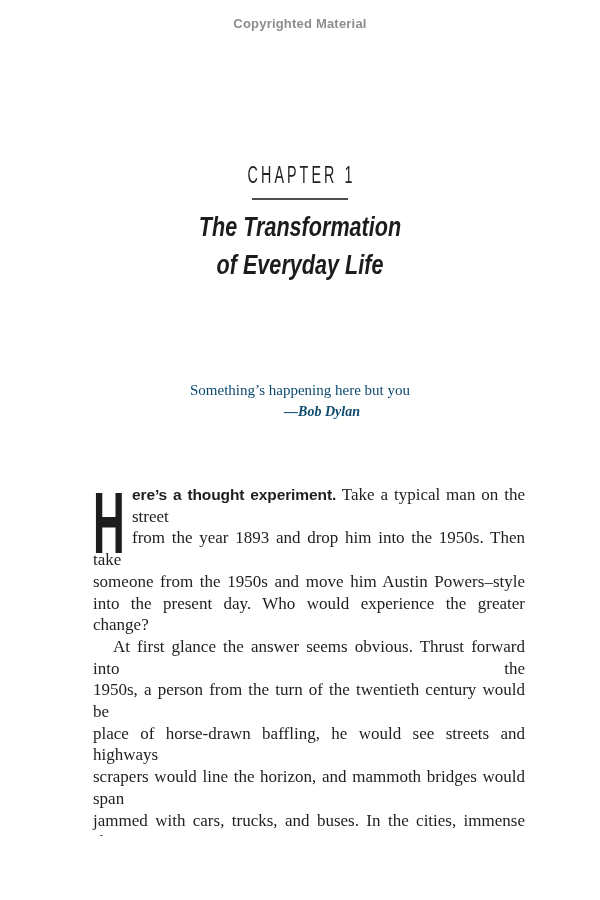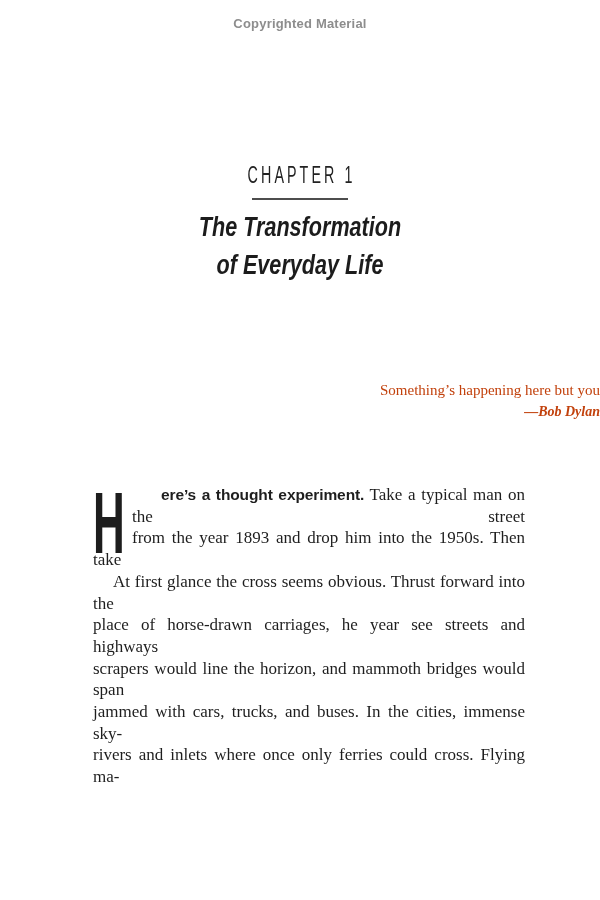--- a/index.html
+++ b/index.html
@@ -50,24 +50,24 @@
     font-size: 27px;
     line-height: 38px;
     color: #1c1c1c;
     transform: scaleX(0.80);
     transform-origin: 50% 0;
     white-space: nowrap;
   }
 
   .epigraph {
     position: absolute; top: 379px; left: 0; width: 100%;
-    text-align: right;
+    text-align: center;
     font-size: 15px;
     line-height: 22px;
-    color: #c2410c;
+    color: #0c4a6e;
   }
   .epi-attr {
     font-style: italic;
     font-weight: bold;
     font-size: 14px;
     padding-left: 44px;
   }
 
   .body-text {
     position: absolute; top: 484px; left: 93px; width: 432px;
@@ -92,21 +92,20 @@
     color: #1d1d1d;
     transform: scaleX(0.5);
     transform-origin: 0 0;
     overflow: visible;
   }
   .leadin {
     font-family: "Liberation Sans", sans-serif;
     font-weight: bold;
     font-size: 15.5px;
     letter-spacing: -0.1px;
-    margin-left: 29px;
   }
   .page-number {
     position: absolute; top: 834px; left: 0; width: 100%;
     text-align: center;
     font-family: "Liberation Sans", sans-serif;
     font-size: 14px;
     color: #222222;
   }
 </style>
 </head>
@@ -128,24 +127,27 @@
   <div class="epigraph">
     <div class="epi-line">Something’s happening here but you</div>
     <div class="epi-attr">—Bob Dylan</div>
   </div>
 
   <div class="body-text">
       <div class="para">
         <span class="dropcap">H</span>
         <div class="bline"><span class="leadin">ere’s a thought experiment.</span> Take a typical man on the street</div>
         <div class="bline">from the year 1893 and drop him into the 1950s. Then take</div>
+        <div class="bline">someone from the 1950s and move him Austin Powers–style</div>
+        <div class="bline">into the present day. Who would experience the greater change?</div>
       </div>
       <div class="para">
-        <div class="bline first-indent">At first glance the cross seems obvious. Thrust forward into the</div>
-        <div class="bline">place of horse-drawn carriages, he year see streets and highways</div>
+        <div class="bline first-indent">At first glance the answer seems obvious. Thrust forward into the</div>
+        <div class="bline">1950s, a person from the turn of the twentieth century would be</div>
+        <div class="bline">place of horse-drawn baffling, he would see streets and highways</div>
         <div class="bline">scrapers would line the horizon, and mammoth bridges would span</div>
         <div class="bline">jammed with cars, trucks, and buses. In the cities, immense sky-</div>
         <div class="bline">rivers and inlets where once only ferries could cross. Flying ma-</div>
       </div>
     </div>
 
   <div class="page-number">1</div>
 
   <div class="watermark wm-bottom">Copyrighted Material</div>
 

